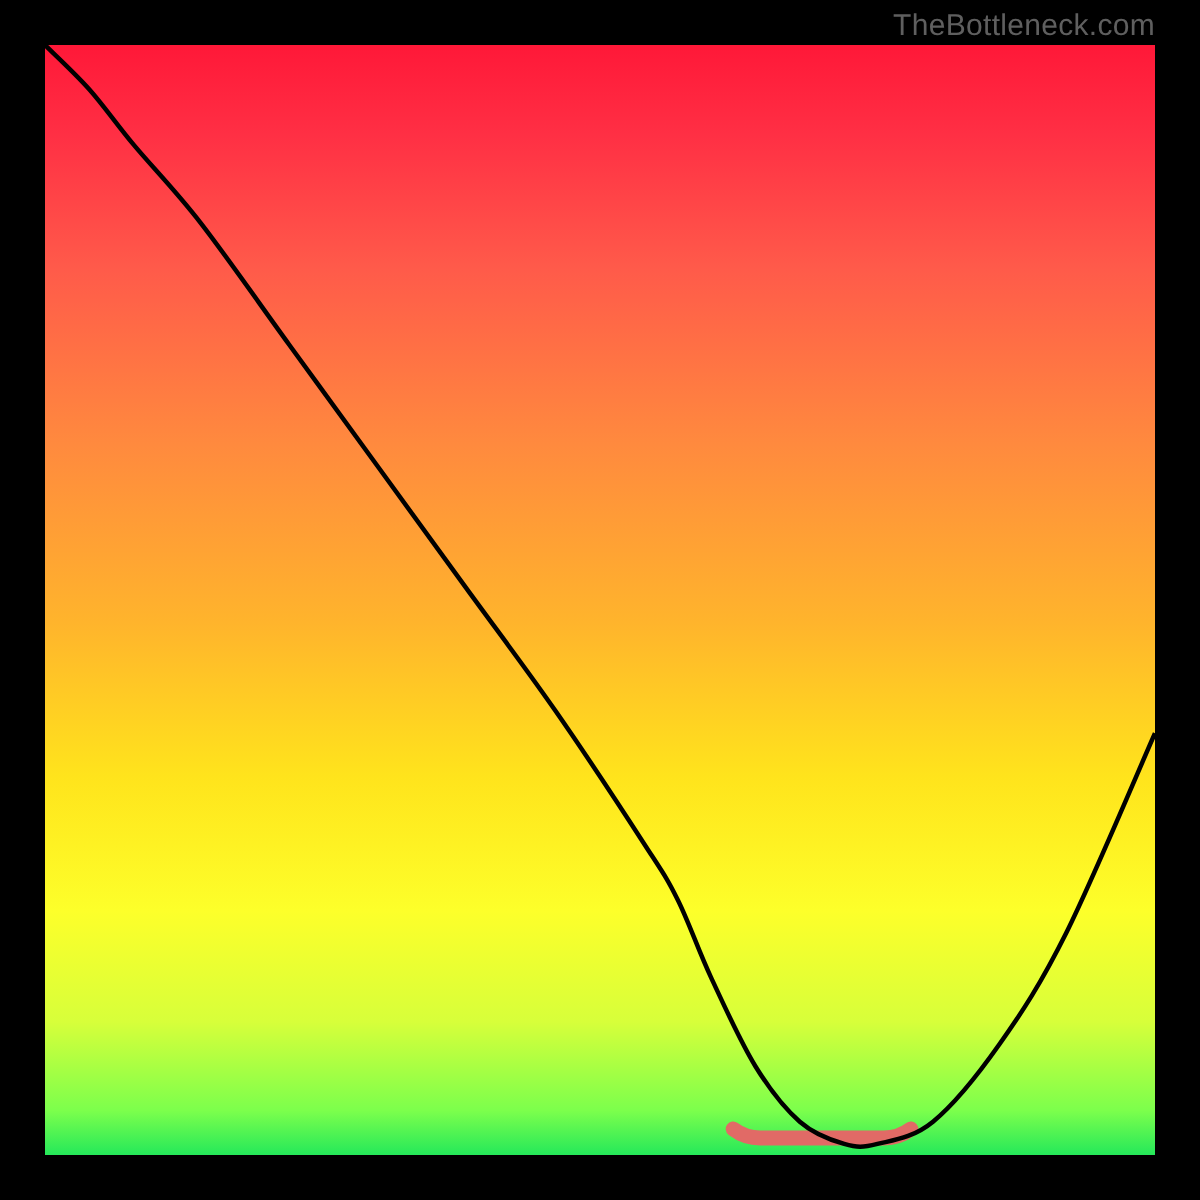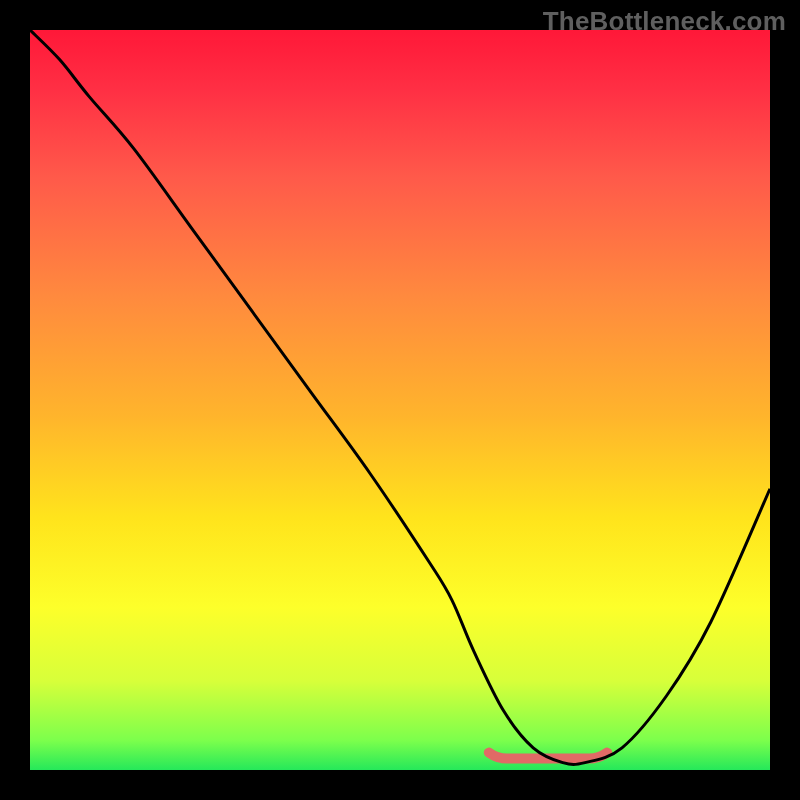--- a/index.html
+++ b/index.html
@@ -13,24 +13,24 @@
   }
   .frame {
     position: relative;
     width: 800px;
     height: 800px;
     background: #000;
   }
   .watermark {
     position: absolute;
     top: 6px;
-    right: 14px;
+    right: 30px;
     color: #5f5f5f;
-    font-size: 26px;
-    font-weight: 700;
+    font-size: 20px;
+    font-weight: 400;
     letter-spacing: 0.2px;
     z-index: 3;
   }
   
   .plot {
     position: absolute;
     left: 30px;
     top: 30px;
     width: 740px;
     height: 740px;

